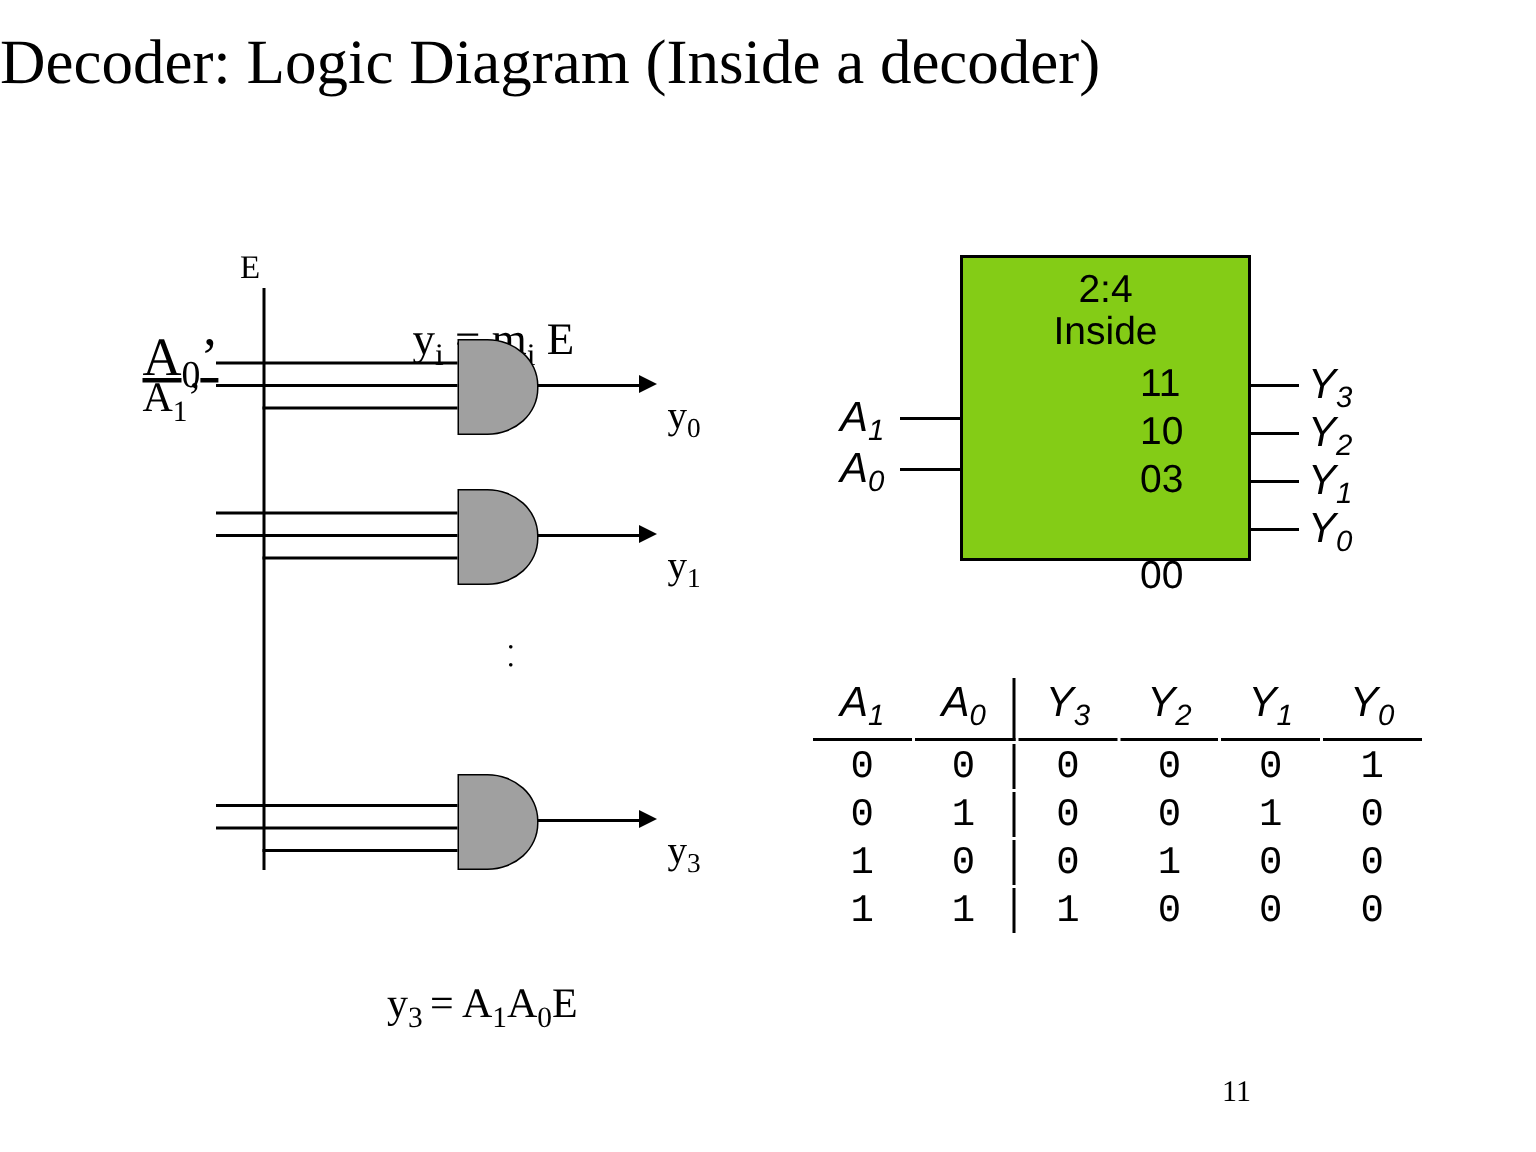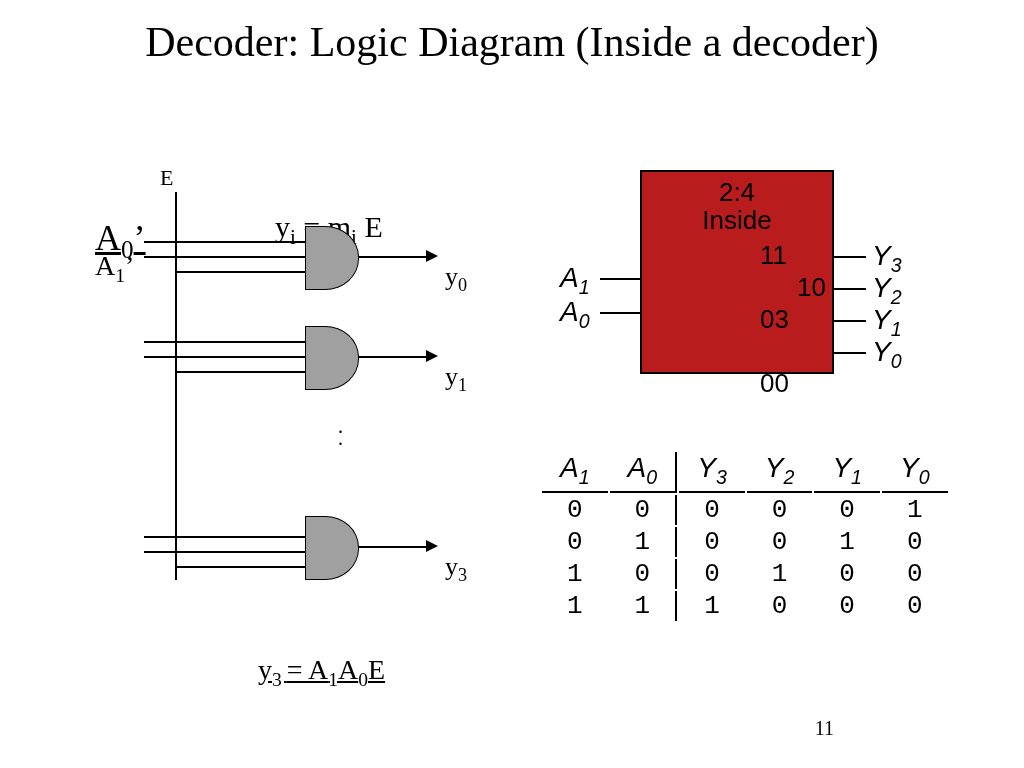--- a/index.html
+++ b/index.html
@@ -14,42 +14,41 @@
   .canvas {
     position: relative;
     width: 1024px;
     height: 768px;
   }
   .title {
     position: absolute;
     top: 18px;
     left: 0;
     width: 1024px;
-    text-align: center;
+    text-align: left;
     font-size: 42px;
   }
   .eq1 {
     position: absolute;
     top: 100px;
     left: 190px;
     font-size: 30px;
   }
   .eq2 {
     position: absolute;
     top: 178px;
     left: 275px;
     font-size: 30px;
     margin-top: 32px;
   }
   .eq3 {
     position: absolute;
     top: 654px;
     left: 258px;
     font-size: 28px;
-    text-decoration: underline;
   }
   .lbl { position: absolute; font-size: 26px; }
   .lblE { top: 165px; left: 160px; font-size: 22px; }
   .lblA0p { top: 217px; left: 95px; font-size: 36px; text-decoration: underline; }
   .lblA1p { top: 250px; left: 95px; font-size: 28px; }
   .lbly0 { top: 262px; left: 445px; }
   .lbly1 { top: 362px; left: 445px; }
   .lbly3 { top: 552px; left: 445px; }
   .ellips {
     position: absolute;
@@ -89,21 +88,21 @@
   .vwire { width: 1.5px; }
 
   
   .dec-box {
     position: absolute;
     top: 170px;
     left: 640px;
     width: 190px;
     height: 200px;
     border: 2px solid #000;
-    background: #b91c1c;
+    background: #84cc16;
   }
   .dec-title {
     position: absolute;
     top: 6px;
     left: 0;
     width: 100%;
     text-align: center;
     font-family: Arial, Helvetica, sans-serif;
     font-size: 26px;
     line-height: 28px;
@@ -208,21 +207,21 @@
 
   <div class="wire hwire" style="top:278px; left:600px; width:40px;"></div>
   <div class="dec-in-lbl" style="top:262px; left:560px;"><span>A</span><sub>1</sub></div>
   <div class="wire hwire" style="top:312px; left:600px; width:40px;"></div>
   <div class="dec-in-lbl" style="top:296px; left:560px;"><span>A</span><sub>0</sub></div>
 
   <div class="dec-code" style="top:240px; left:760px;">11</div>
   <div class="wire hwire" style="top:256px; left:832px; width:34px;"></div>
   <div class="dec-out-lbl" style="top:240px; left:872px;"><span>Y</span><sub>3</sub></div>
 
-  <div class="dec-code" style="top:272px; left:760px;margin-left:37px;">10</div>
+  <div class="dec-code" style="top:272px; left:760px;">10</div>
   <div class="wire hwire" style="top:288px; left:832px; width:34px;"></div>
   <div class="dec-out-lbl" style="top:272px; left:872px;"><span>Y</span><sub>2</sub></div>
 
   <div class="dec-code" style="top:304px; left:760px;">03</div>
   <div class="wire hwire" style="top:320px; left:832px; width:34px;"></div>
   <div class="dec-out-lbl" style="top:304px; left:872px;"><span>Y</span><sub>1</sub></div>
 
   <div class="dec-code" style="top:336px; left:760px;margin-top:32px;">00</div>
   <div class="wire hwire" style="top:352px; left:832px; width:34px;"></div>
   <div class="dec-out-lbl" style="top:336px; left:872px;"><span>Y</span><sub>0</sub></div>

